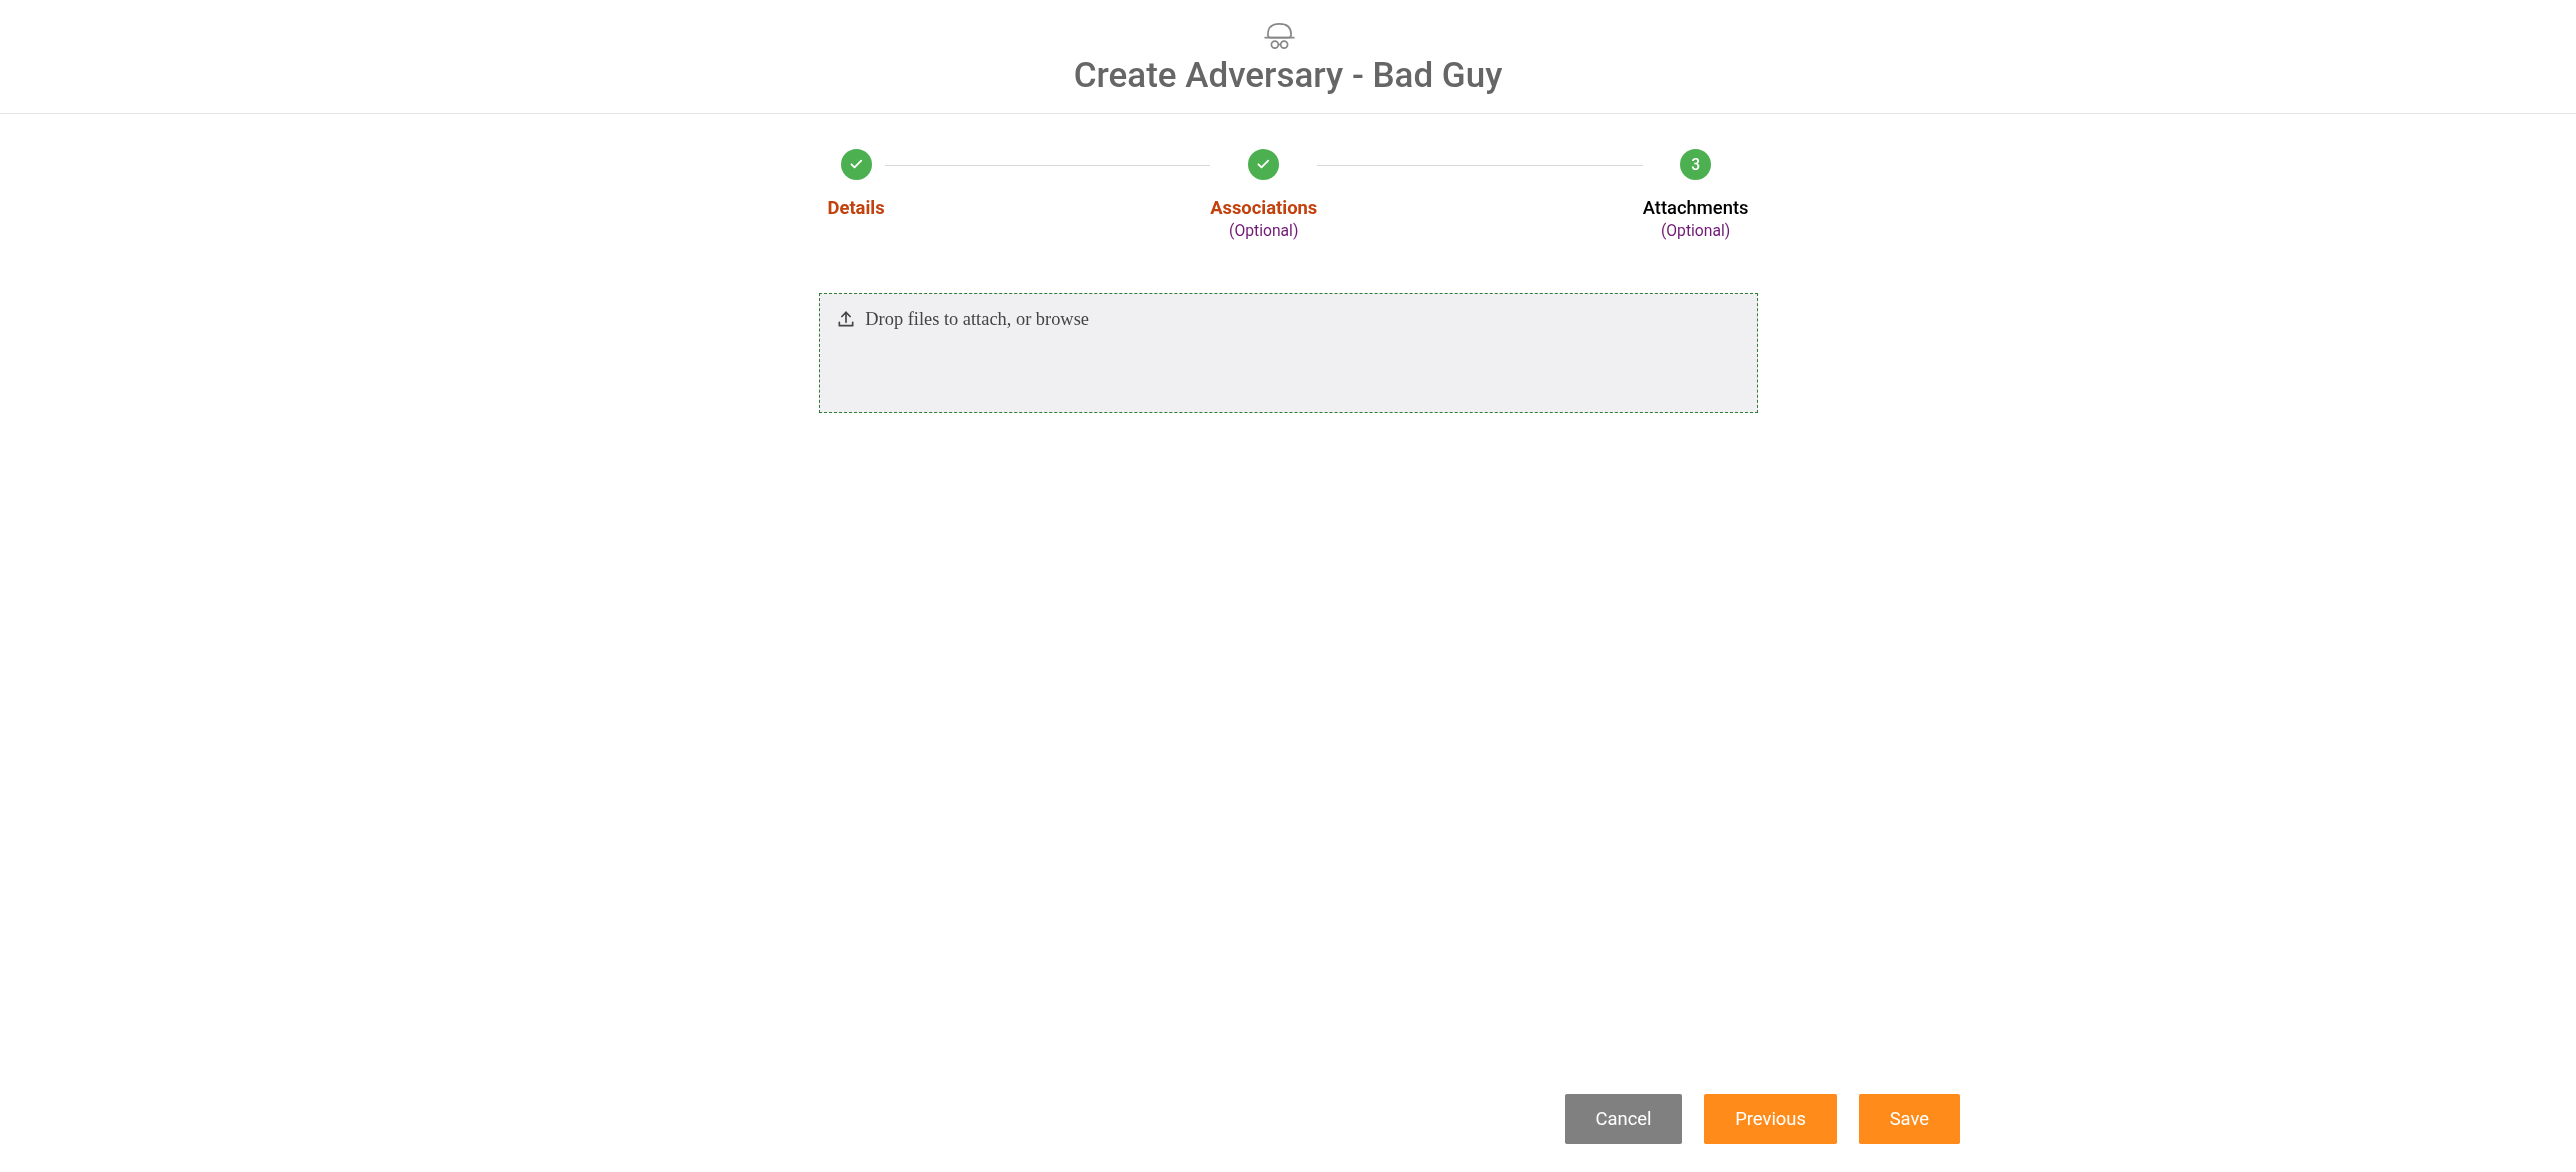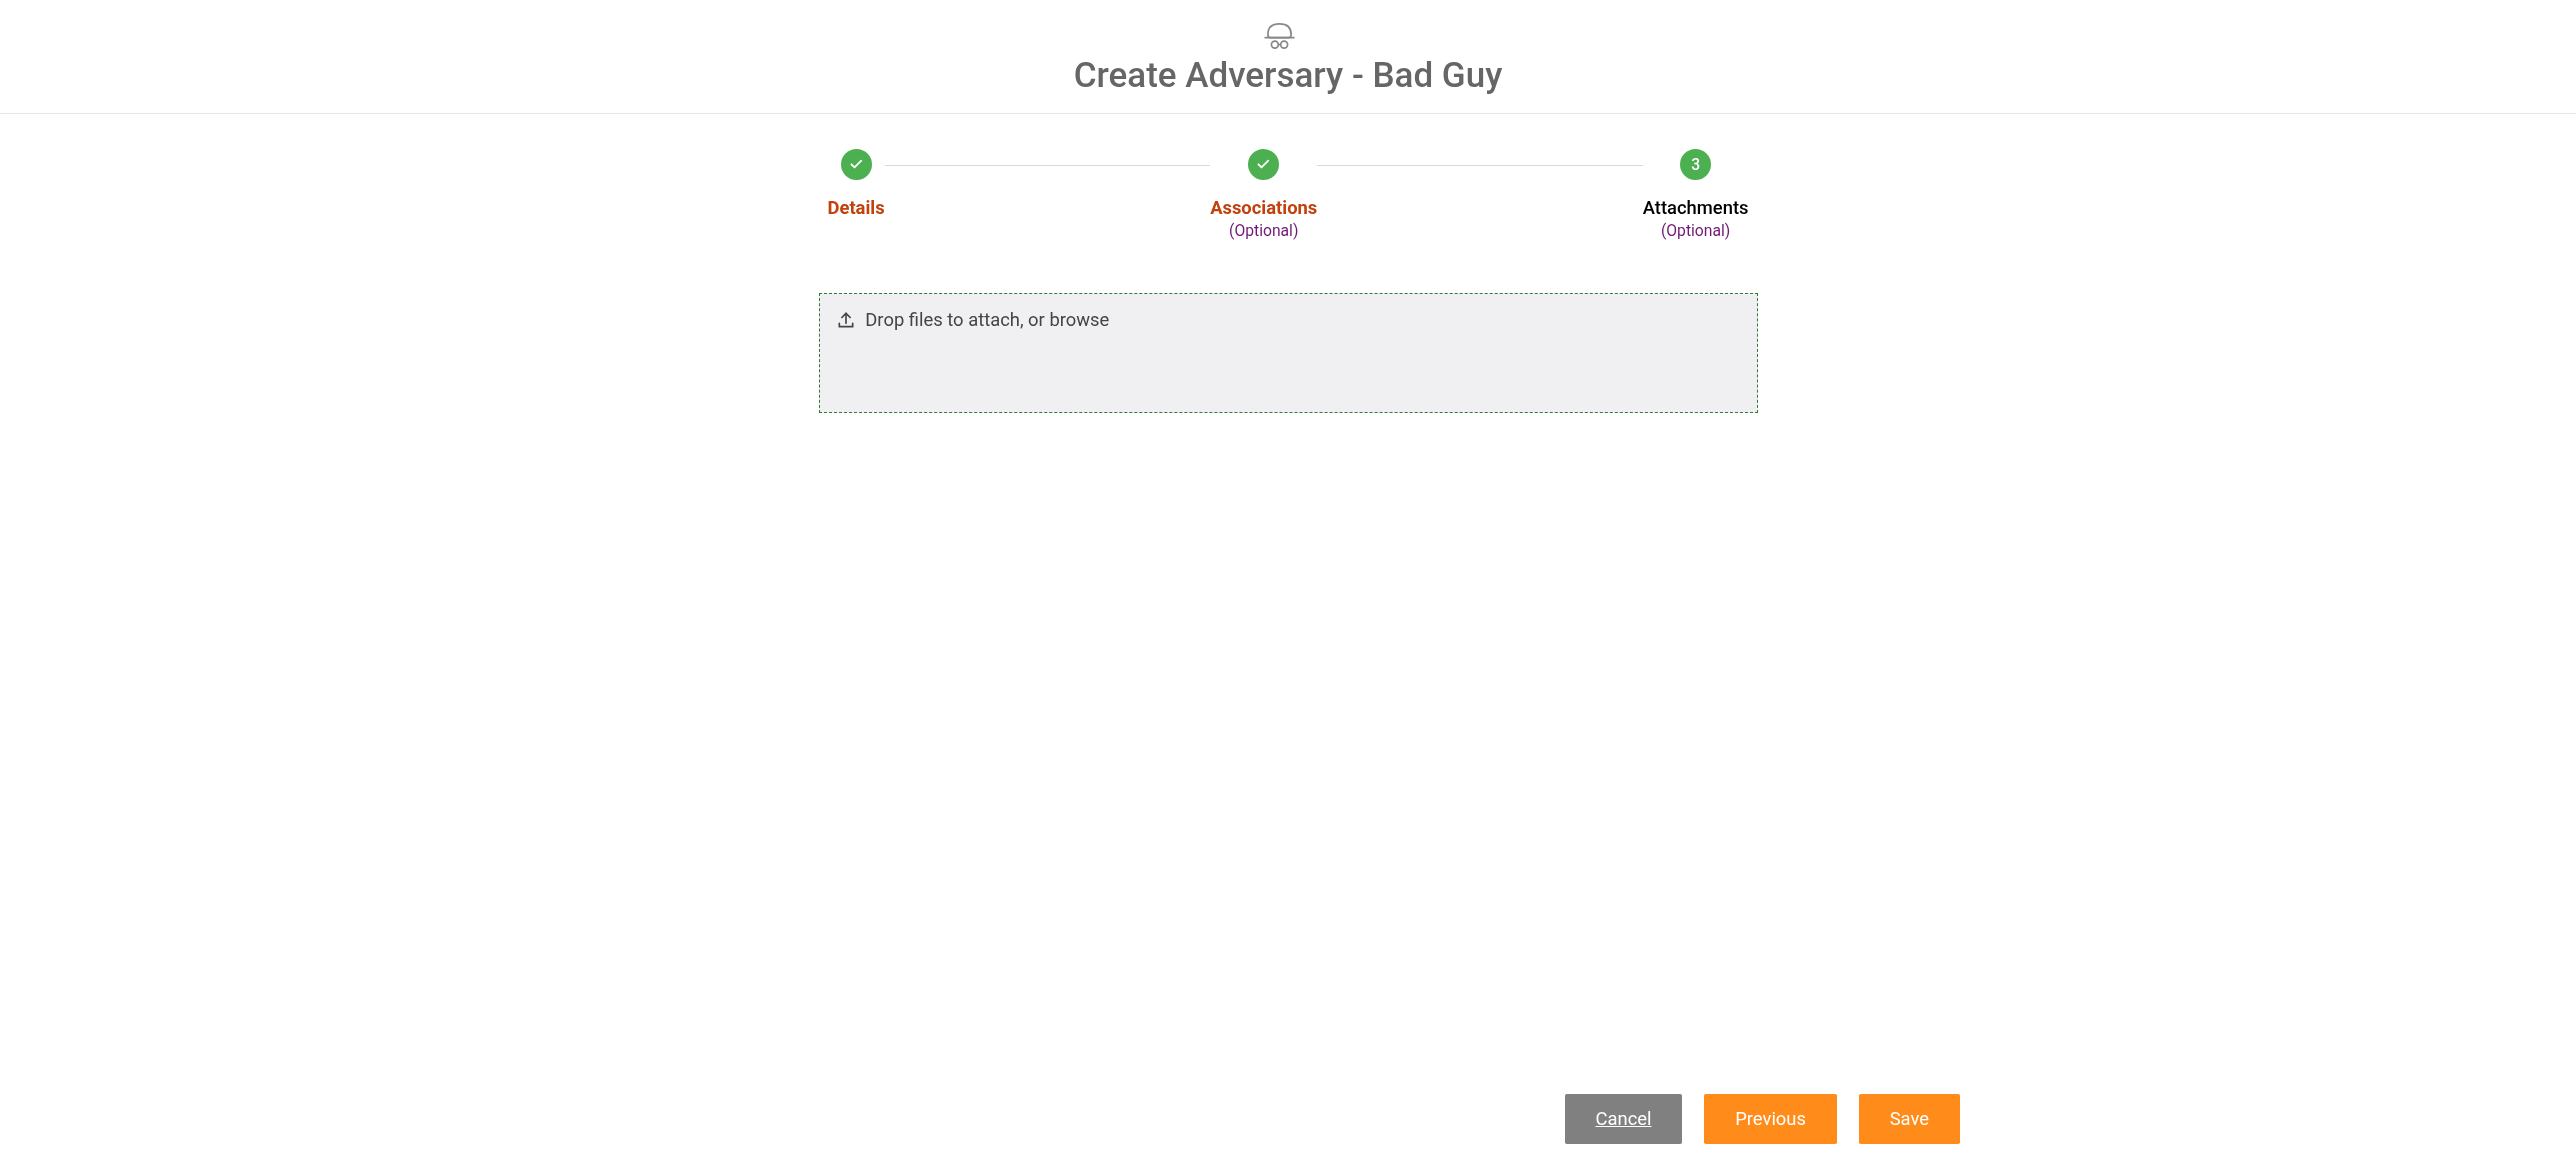--- a/index.html
+++ b/index.html
@@ -100,21 +100,22 @@
     }
     .dropzone {
       border: 1.8px dashed #2e7d32;
       background: #f0f0f2;
       min-height: 120px;
       padding: 14.7px 16.6px;
       cursor: pointer;
     }
     .dropzone-inner {
       display: flex;
-      align-items: flex-end;
+      align-items: center;
+      font-family: Liberation Serif, serif;
     }
     .upload-icon {
       width: 20px;
       height: 20px;
       color: #444;
       margin-right: 9.2px;
       flex-shrink: 0;
     }
     .dropzone-text {
       font-size: 18.4px;
@@ -133,21 +134,21 @@
     }
     .btn {
       border: none;
       padding: 14.7px 31px;
       font-size: 18.4px;
       color: #fff;
       cursor: pointer;
       border-radius: 1.8px;
       font-family: inherit;
     }
-    .btn-gray { background: #808080; text-decoration: underline; }
+    .btn-gray { background: #808080; }
     .btn-orange { background: #ff8c1a; margin-left: 7px; }
   </style>
 </head>
 <body>
 
 <div class="header">
   <span class="header-icon">
     <svg viewBox="0 0 64 64" fill="none" stroke="currentColor" stroke-width="3">
       <path d="M12 28 C12 16 20 10 32 10 C44 10 52 16 52 28 L52 30 C52 32 50 34 48 34 L16 34 C14 34 12 32 12 30 Z"></path>
       <line x1="6" y1="34" x2="58" y2="34"></line>

